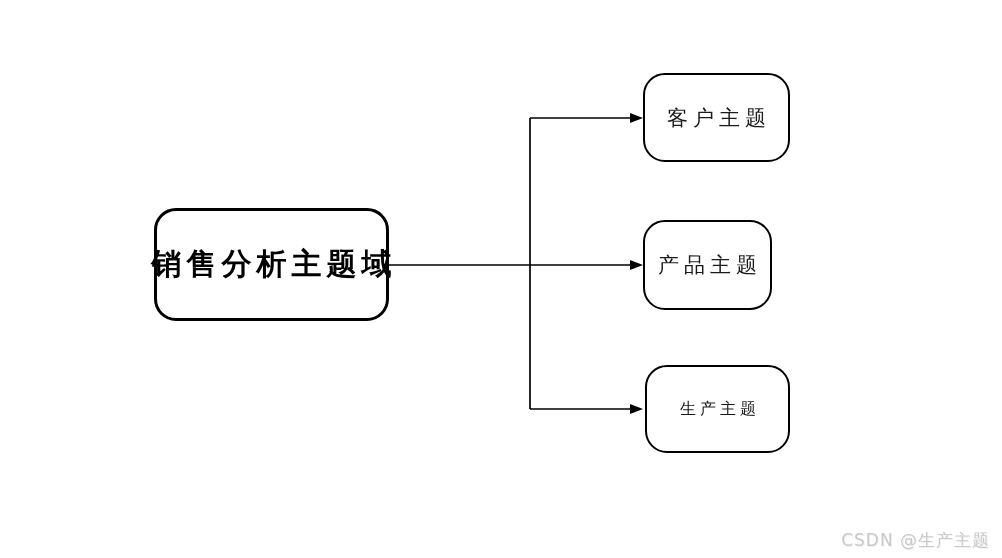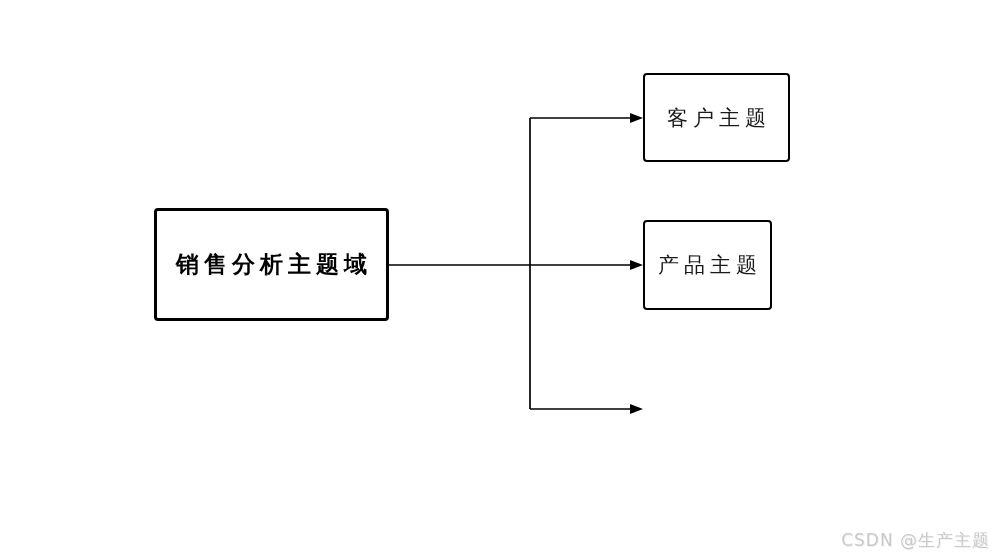--- a/index.html
+++ b/index.html
@@ -17,34 +17,34 @@
   .connectors {
     position: absolute;
     left: 0; top: 0;
     width: 1002px; height: 558px;
   }
 
   .node {
     position: absolute;
     background: #ffffff;
     border: 2.5px solid #000000;
-    border-radius: 4px;
+    border-radius: 22px;
     display: flex;
     align-items: center;
     justify-content: center;
     color: #1a1a1a;
     text-align: center;
     white-space: nowrap;
   }
 
   .node-root {
     left: 154px; top: 208px;
     width: 235px; height: 113px;
     border-width: 3px;
-    font-size: 23px;
+    font-size: 30px;
     font-weight: bold;
     letter-spacing: 5px;
     color: #000000;
   }
 
   .node-customer {
     left: 643px; top: 73px;
     width: 147px; height: 89px;
     font-size: 21px;
     letter-spacing: 5px;
@@ -101,16 +101,19 @@
   </div>
 
   <div class="node node-customer">
     <span class="label">客户主题</span>
   </div>
 
   <div class="node node-product">
     <span class="label">产品主题</span>
   </div>
 
+  <div class="node node-production">
+    <span class="label">生产主题</span>
+  </div>
 
   <div class="watermark">CSDN @生产主题</div>
 
 </div>
 
 </body></html>

